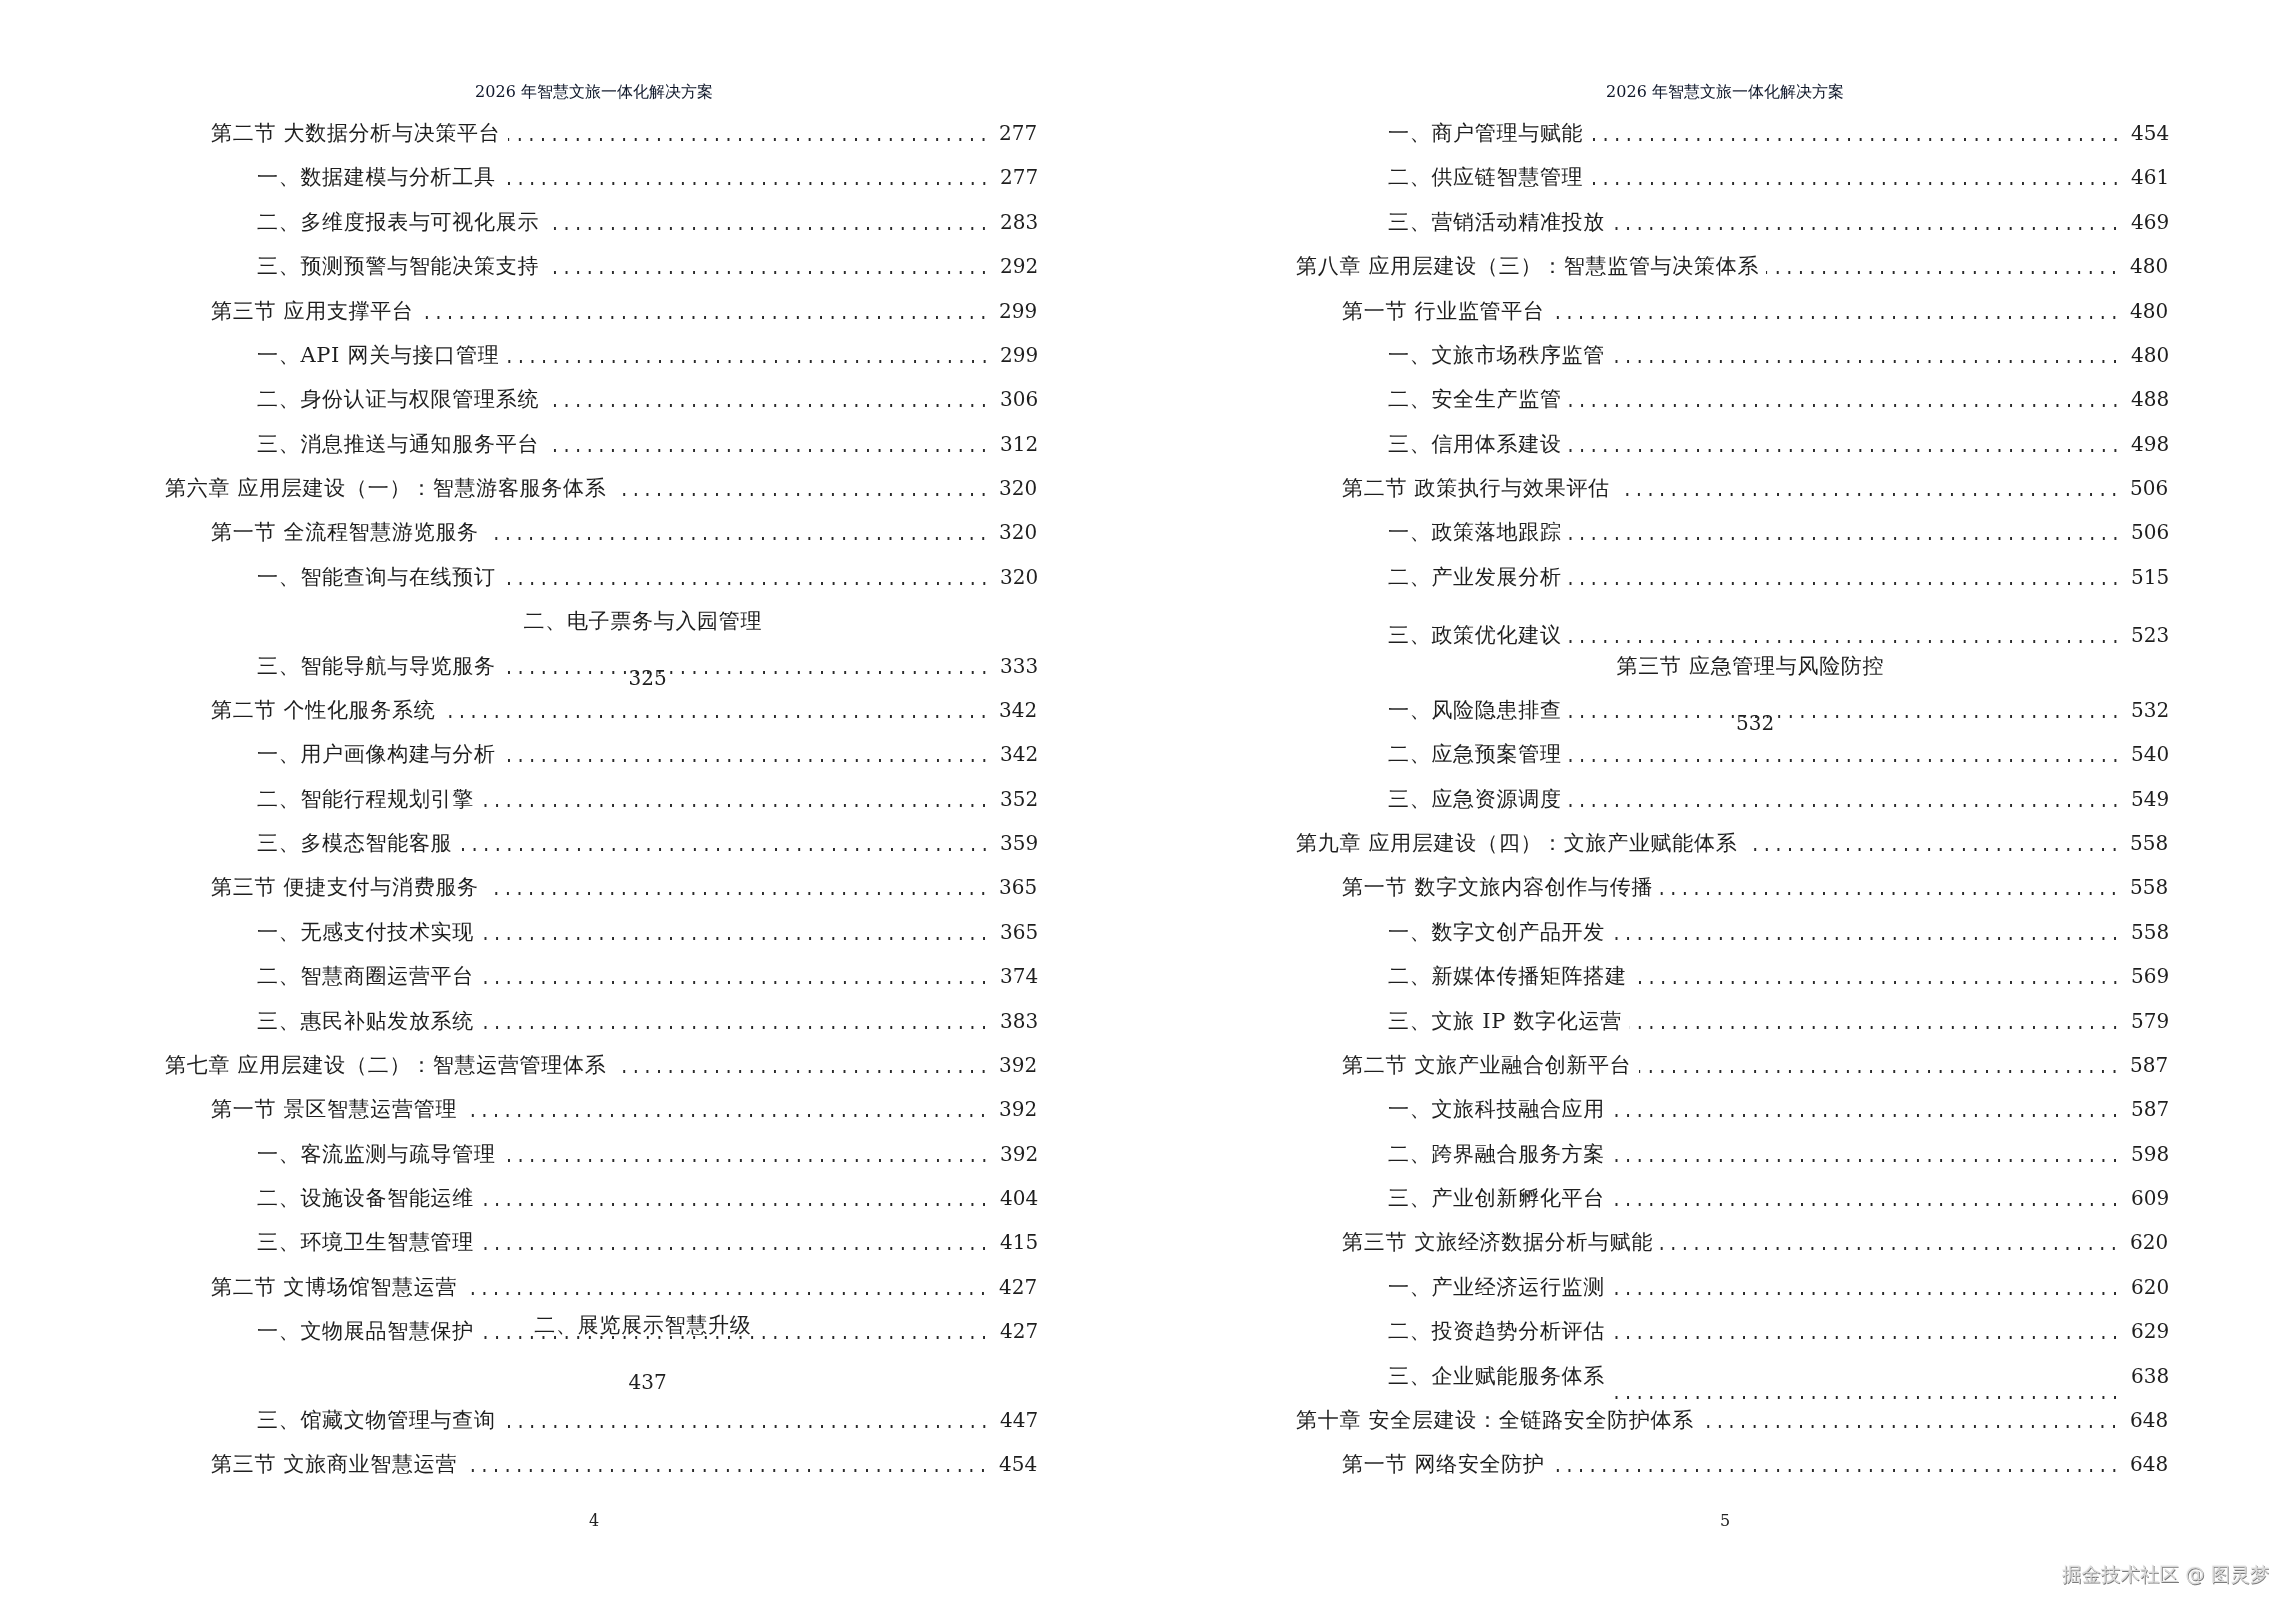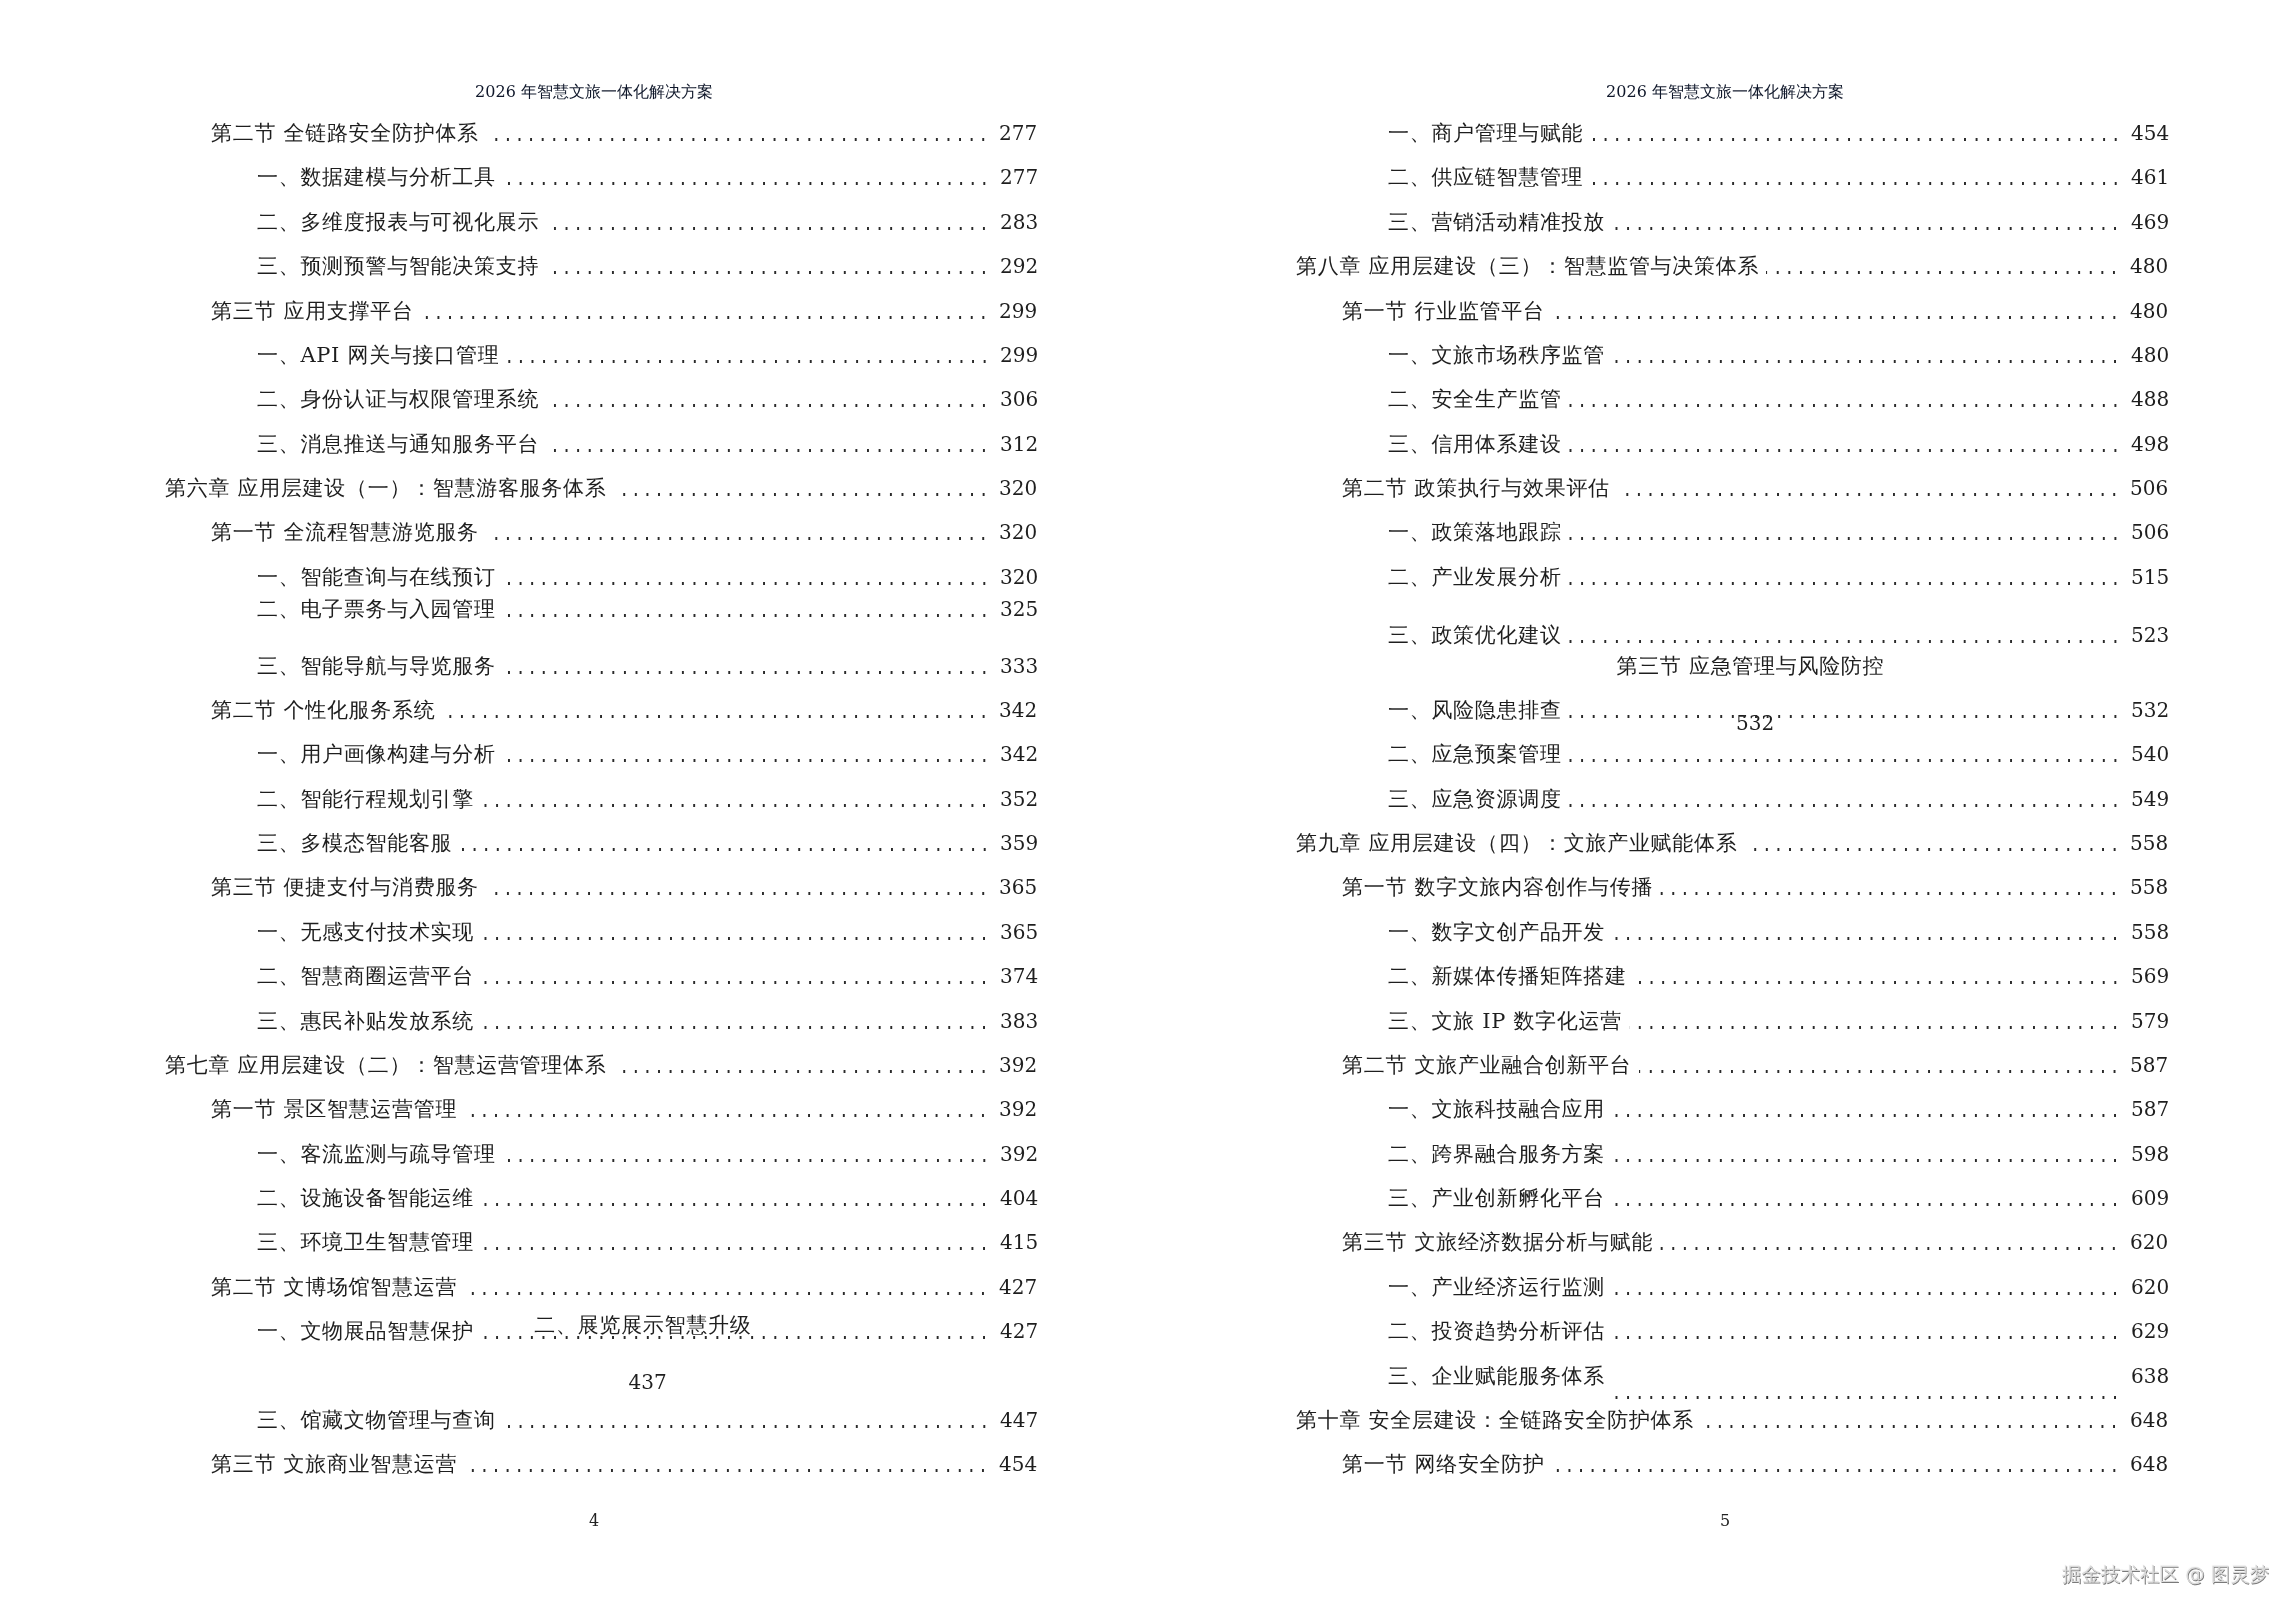--- a/index.html
+++ b/index.html
@@ -51,21 +51,21 @@
     white-space: nowrap;
   }
 </style>
 </head>
 <body>
 
 <div class="page left">
   <div class="page-header">2026 年智慧文旅一体化解决方案</div>
   <div class="toc">
       <div class="toc-row level-1" style="top: 0px;">
-        <span class="toc-title">第二节 全链路安全防护体系</span>
+        <span class="toc-title">第二节 大数据分析与决策平台</span>
         <span class="toc-leader"></span>
         <span class="toc-page">277</span>
       </div>
       <div class="toc-row level-2" style="top: 44px;">
         <span class="toc-title">一、数据建模与分析工具</span>
         <span class="toc-leader"></span>
         <span class="toc-page">277</span>
       </div>
       <div class="toc-row level-2" style="top: 89px;">
         <span class="toc-title">二、多维度报表与可视化展示</span>
@@ -105,21 +105,21 @@
       <div class="toc-row level-1" style="top: 399px;">
         <span class="toc-title">第一节 全流程智慧游览服务</span>
         <span class="toc-leader"></span>
         <span class="toc-page">320</span>
       </div>
       <div class="toc-row level-2" style="top: 444px;">
         <span class="toc-title">一、智能查询与在线预订</span>
         <span class="toc-leader"></span>
         <span class="toc-page">320</span>
       </div>
-      <div class="toc-row level-2" style="top: 476px;">
+      <div class="toc-row level-2" style="top: 488px; flex-direction: column;">
         <span class="toc-title">二、电子票务与入园管理</span>
         <span class="toc-leader"></span>
         <span class="toc-page">325</span>
       </div>
       <div class="toc-row level-2" style="top: 533px;">
         <span class="toc-title">三、智能导航与导览服务</span>
         <span class="toc-leader"></span>
         <span class="toc-page">333</span>
       </div>
       <div class="toc-row level-1" style="top: 577px;">

